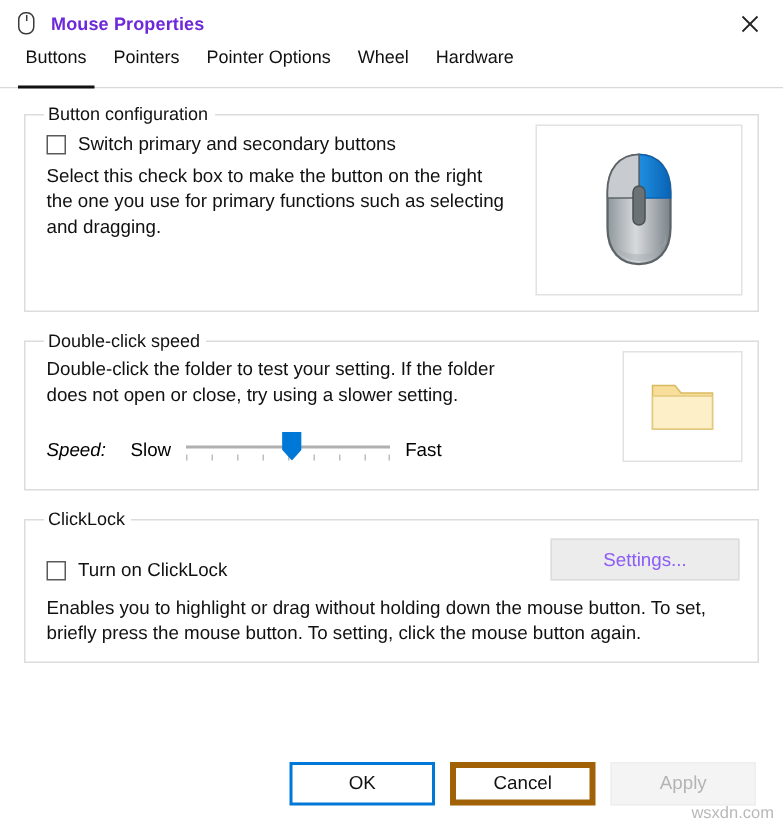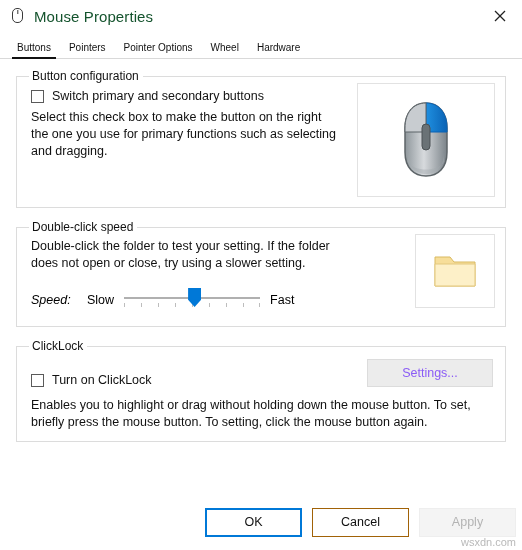--- a/index.html
+++ b/index.html
@@ -46,23 +46,24 @@
     content: "";
     position: absolute;
     left: 50%;
     top: 1px;
     width: 1.4px;
     height: 4px;
     background: #3a3a3a;
     transform: translateX(-50%);
   }
   .title-text {
-    font-size: 15px;
-    color: #14532d;
+    font-size: 12px;
+    color: #6d28d9;
     letter-spacing: 0.1px;
+    font-weight: bold;
   }
   .close-btn {
     position: absolute;
     right: 0;
     top: 0;
     width: 45px;
     height: 32px;
     display: flex;
     align-items: center;
     justify-content: center;
@@ -73,22 +74,22 @@
   
   .tabstrip {
     display: flex;
     align-items: flex-end;
     padding-left: 8px;
     height: 26px;
     border-bottom: 1px solid #d9d9d9;
     background: #ffffff;
   }
   .tab {
-    padding: 3px 9px 5px 9px;
-    font-size: 10px;
+    padding: 3px 9px 13px 9px;
+    font-size: 12px;
     color: #111;
     cursor: default;
     position: relative;
     white-space: nowrap;
   }
   .tab.active {
     font-weight: normal;
   }
   .tab.active:after {
     content: "";
@@ -275,42 +276,42 @@
   
   .footer {
     position: absolute;
     left: 0;
     right: 0;
     bottom: 0;
     height: 56px;
     display: flex;
     align-items: center;
     justify-content: flex-end;
-    padding-right: 6px;
+    padding-right: 18px;
     box-sizing: border-box;
     background: #ffffff;
   }
   .btn {
     height: 29px;
     width: 97px;
     font-size: 12.5px;
     display: flex;
     align-items: center;
     justify-content: center;
     margin-left: 10px;
     box-sizing: border-box;
   }
   .btn.primary {
     background: #ffffff;
     border: 2px solid #0078d7;
     color: #111;
   }
   .btn.normal {
     background: #ffffff;
-    border: 1px solid #a16207;
+    border: 4px solid #a16207;
     color: #111;
   }
   .btn.disabled {
     background: #f4f4f4;
     border: 1px solid #eeeeee;
     color: #b4b4b4;
   }
   .watermark {
     position: absolute;
     right: 6px;

